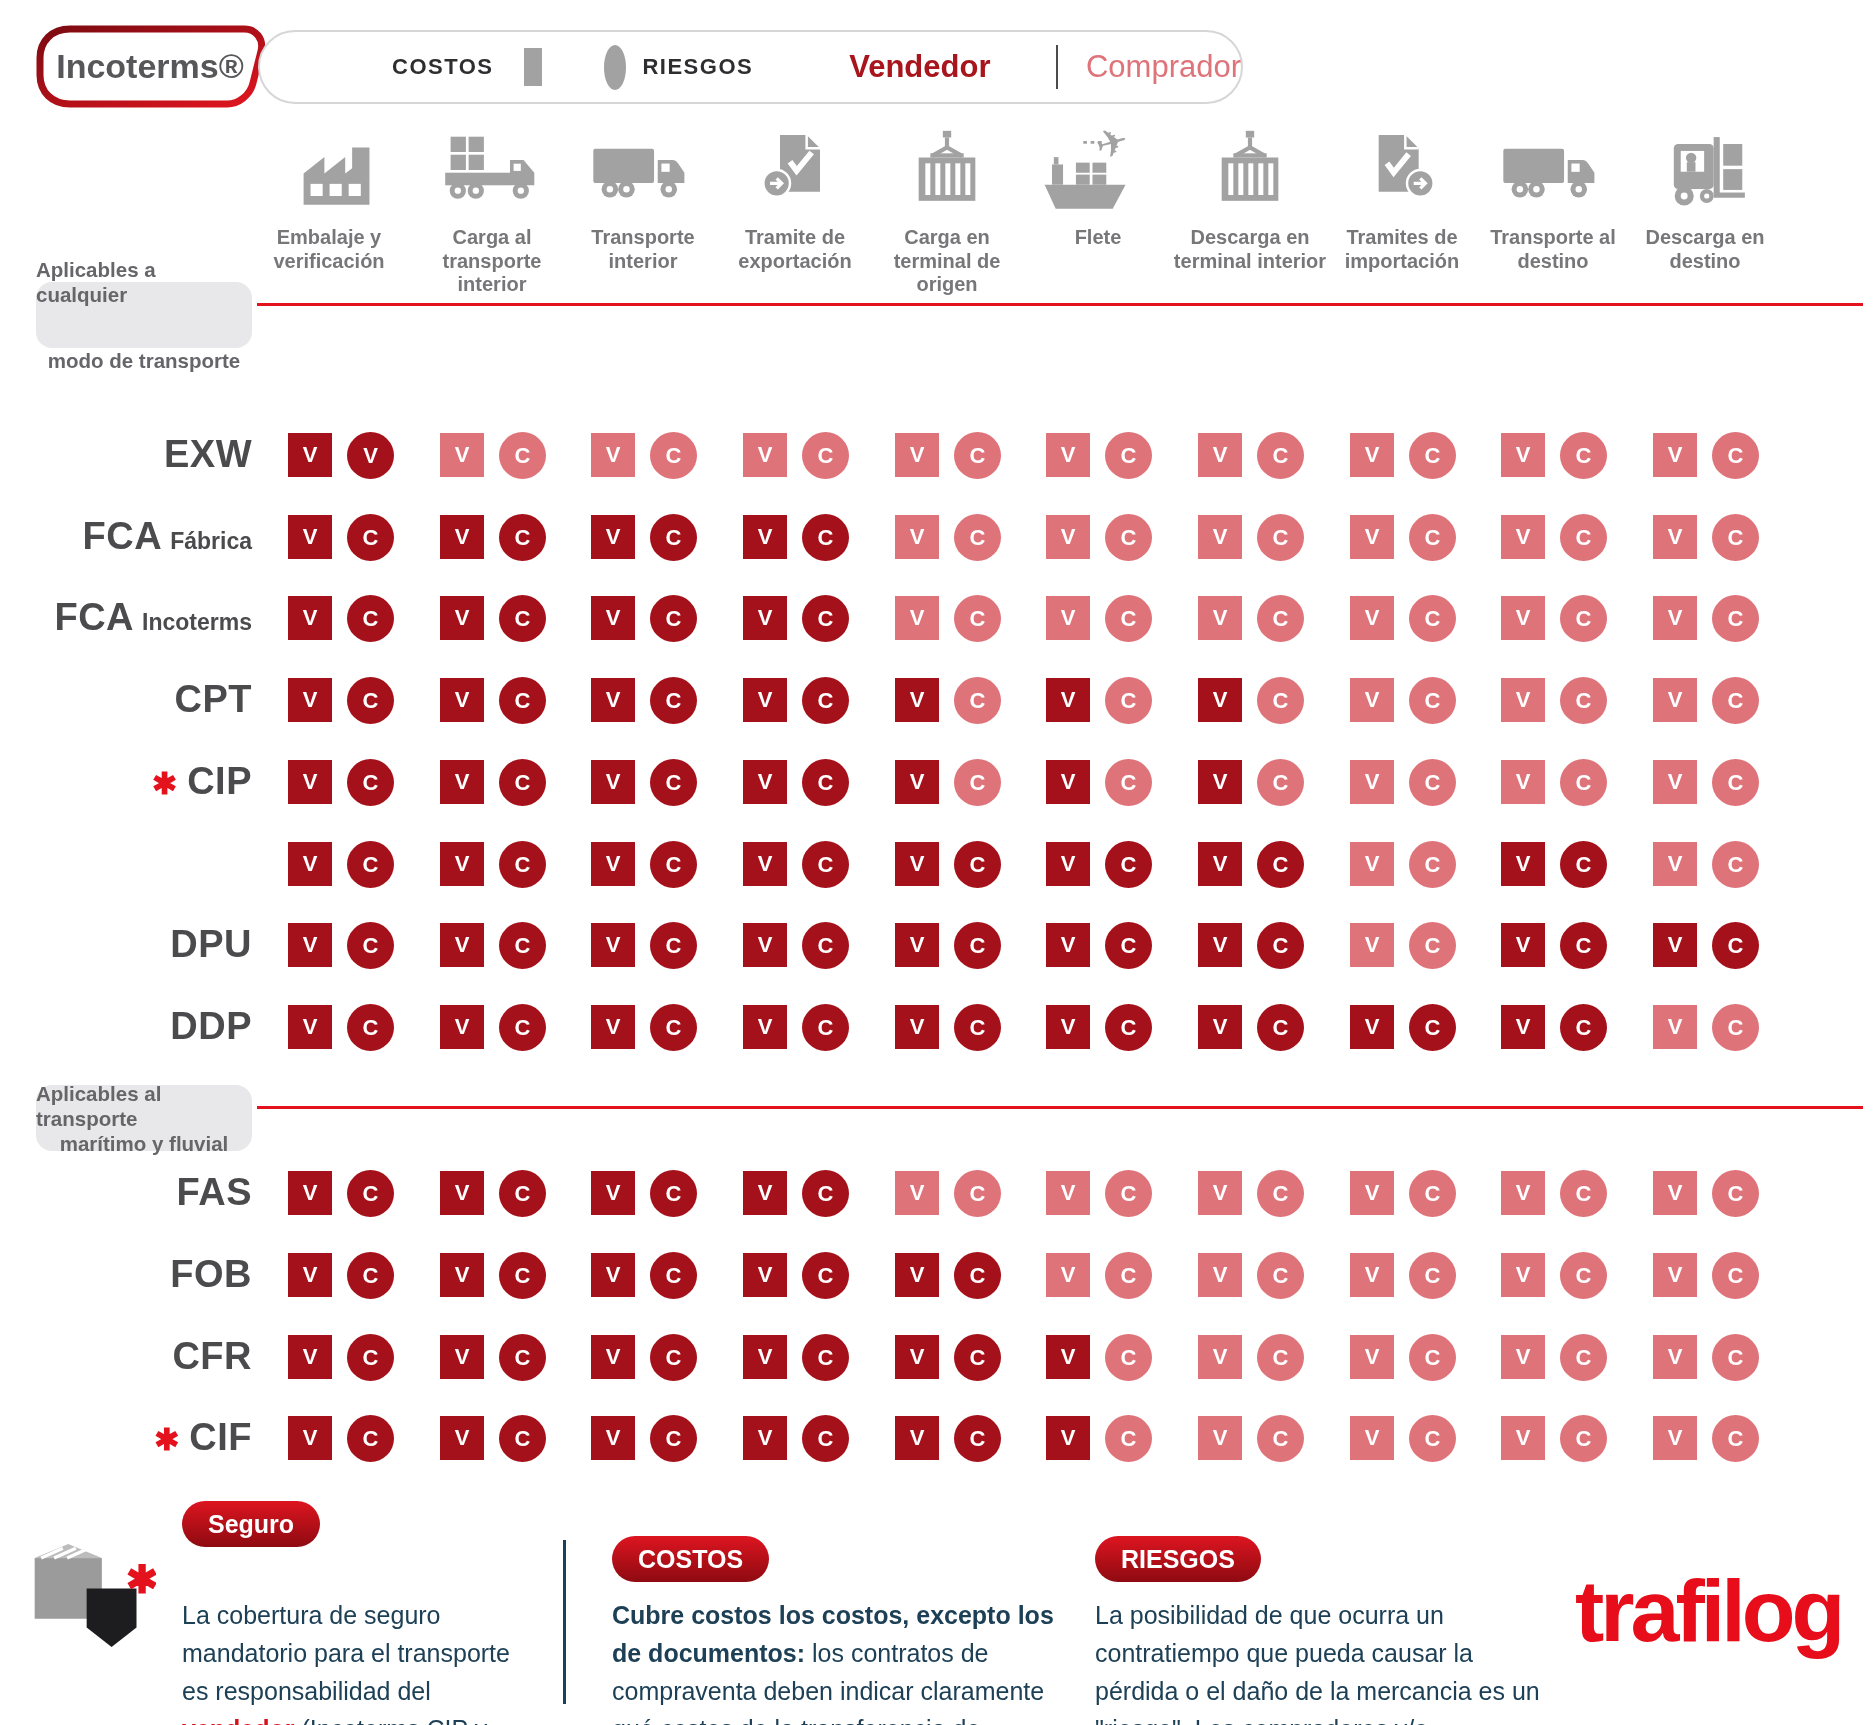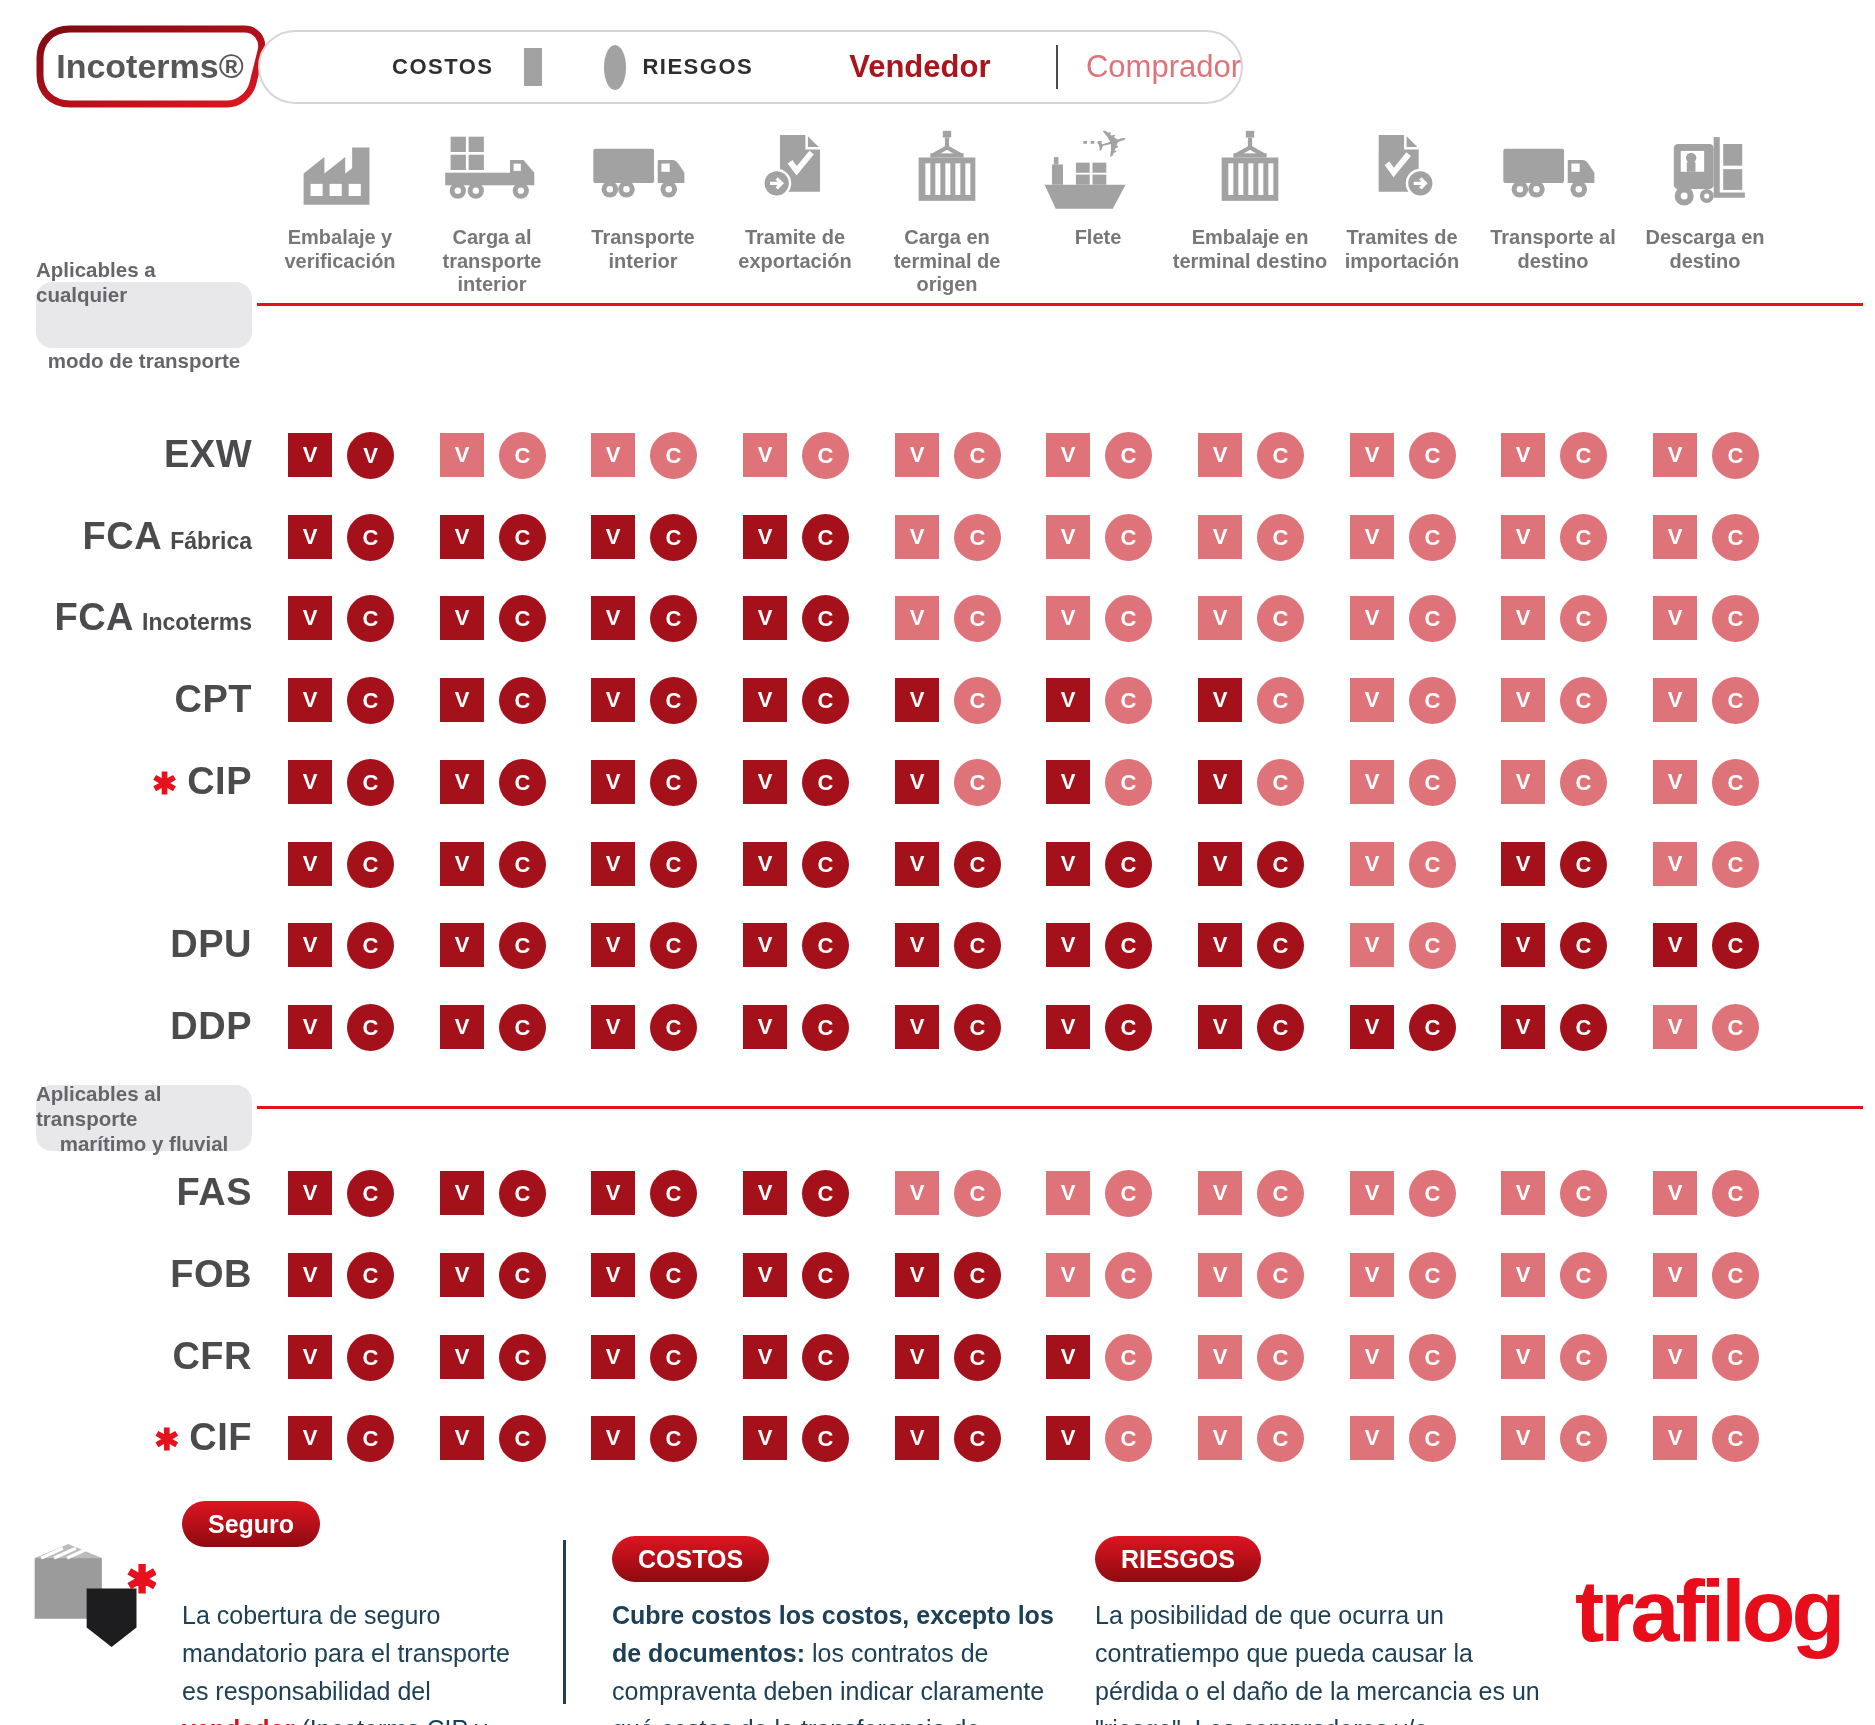--- a/index.html
+++ b/index.html
@@ -100,21 +100,21 @@
 
   <div class="brand">trafilog</div>
 <div class="colicon" style="left: 275px;">
       <svg width="104" height="92" viewBox="0 0 120 100">
         <path d="M18 90 V54 L42 35 V54 L66 35 V54 L74 48 V24 H94 V90 Z" fill="#a2a2a2"></path>
         <rect x="26" y="66" width="14" height="14" fill="#fff"></rect>
         <rect x="48" y="66" width="14" height="14" fill="#fff"></rect>
         <rect x="70" y="66" width="14" height="14" fill="#fff"></rect>
       </svg>
     </div>
-    <div class="collabel" style="left: 260px;">Embalaje y verificación</div>
+    <div class="collabel" style="left: 249px;">Embalaje y verificación</div>
     <div class="colicon" style="left: 427px;">
       <svg width="108" height="92" viewBox="0 0 120 100">
         <g fill="#a2a2a2">
           <rect x="14" y="13" width="17" height="17"></rect>
           <rect x="34" y="13" width="17" height="17"></rect>
           <rect x="14" y="33" width="17" height="17"></rect>
           <rect x="34" y="33" width="17" height="17"></rect>
           <rect x="8" y="53" width="72" height="14"></rect>
           <path d="M80 39 h15 l12 14 v14 h-27 z"></path>
           <circle cx="22" cy="73" r="9"></circle>
@@ -194,21 +194,21 @@
         <rect x="26" y="35" width="68" height="52" fill="#a2a2a2"></rect>
         <g fill="#fff">
           <rect x="34" y="42" width="6" height="38"></rect>
           <rect x="46" y="42" width="6" height="38"></rect>
           <rect x="58" y="42" width="6" height="38"></rect>
           <rect x="70" y="42" width="6" height="38"></rect>
           <rect x="82" y="42" width="6" height="38"></rect>
         </g>
       </svg>
     </div>
-    <div class="collabel" style="left: 1170px;">Embalaje en terminal destino</div>
+    <div class="collabel" style="left: 1170px;">Descarga en terminal interior</div>
     <div class="colicon" style="left: 1337px;">
       <svg width="100" height="92" viewBox="0 0 120 100">
         <path d="M32 8 H64 L80 24 V76 H32 Z" fill="#a2a2a2"></path>
         <path d="M64 8 V24 H80" fill="none" stroke="#fff" stroke-width="3"></path>
         <path d="M42 42 l8 11 l18 -22" stroke="#fff" stroke-width="7" fill="none"></path>
         <circle cx="82" cy="66" r="16" fill="#a2a2a2" stroke="#fff" stroke-width="3"></circle>
         <path d="M74 66 h13 m-5 -6 l6 6 l-6 6" stroke="#fff" stroke-width="4" fill="none"></path>
       </svg>
     </div>
     <div class="collabel" style="left: 1322px;">Tramites de importación</div>

